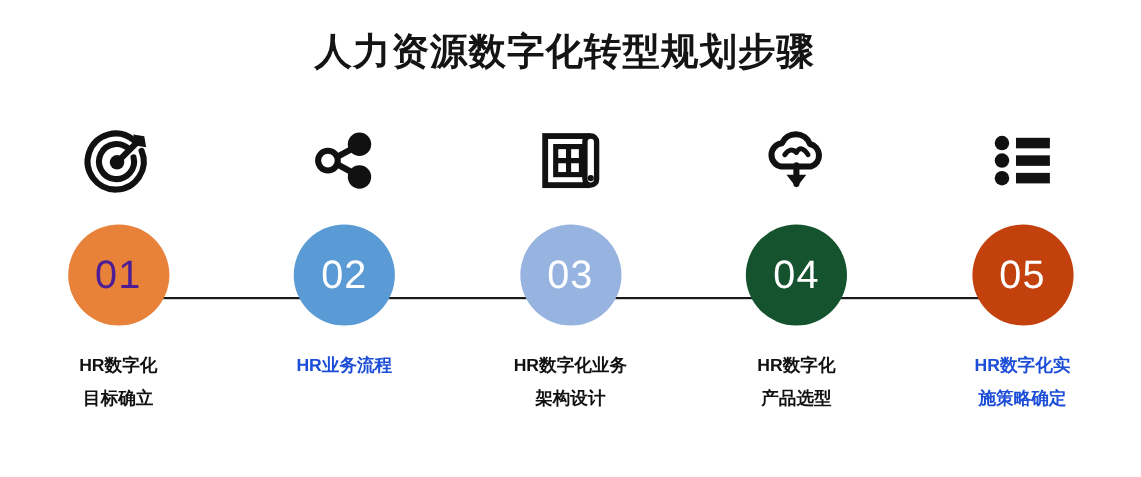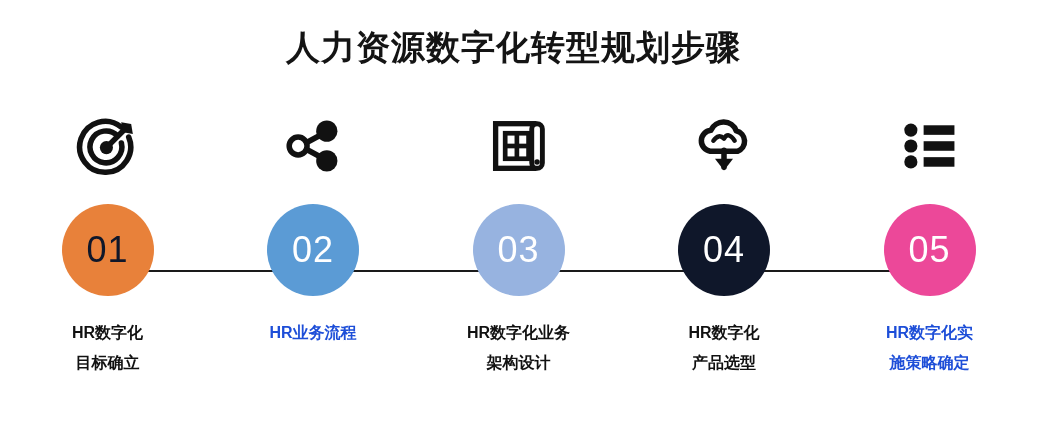--- a/index.html
+++ b/index.html
@@ -131,21 +131,21 @@
     <div class="step">
       <div class="step-icon">
         <svg width="68" height="68" viewBox="0 0 64 64" fill="none" aria-hidden="true">
           <path d="M44.5 14.2a24 24 0 1 0 7.0 9.4" stroke="#111" stroke-width="5.2" stroke-linecap="round" fill="none"></path>
           <path d="M41.0 22.6a15 15 0 1 0 3.6 6.6" stroke="#111" stroke-width="5.2" stroke-linecap="round" fill="none"></path>
           <circle cx="30.5" cy="33.5" r="6.2" fill="#111"></circle>
           <path d="M30.5 33.5 L47.5 16.5" stroke="#111" stroke-width="5.2" stroke-linecap="round"></path>
           <path d="M44.4 9.6 L53.8 11.2 L55.4 20.6 L46.2 19.0 Z" fill="#111"></path>
         </svg>
       </div>
-      <div class="step-circle" style="background-color: rgb(232, 129, 58); color: #0f172a;">01</div>
+      <div class="step-circle" style="background-color: rgb(232, 129, 58); color: #4c1d95;">01</div>
       <div class="step-caption" style="color: rgb(17, 17, 17);">
         <span class="caption-line">HR数字化</span>
         <span class="caption-line">目标确立</span>
       </div>
     </div>
 
     <div class="step">
       <div class="step-icon">
         <svg width="68" height="68" viewBox="0 0 64 64" fill="none" aria-hidden="true">
           <path d="M20 32 L44 19" stroke="#111" stroke-width="5.4" stroke-linecap="round"></path>
@@ -181,39 +181,39 @@
 
     <div class="step">
       <div class="step-icon">
         <svg width="68" height="68" viewBox="0 0 64 64" fill="none" aria-hidden="true">
           <path d="M19 37 A10 10 0 0 1 19.6 17.2 A13 13 0 0 1 43.6 17.8 A10 10 0 0 1 44.6 37 Z" stroke="#111" stroke-width="5.2" fill="none" stroke-linejoin="round"></path>
           <path d="M22 27 Q27 20 32 25 Q36 18 42 27" stroke="#111" stroke-width="4.2" fill="none" stroke-linecap="round" stroke-linejoin="round"></path>
           <path d="M32 36 L32 52" stroke="#111" stroke-width="5.2" stroke-linecap="round"></path>
           <path d="M23.5 44 L32 55 L40.5 44 Z" fill="#111"></path>
         </svg>
       </div>
-      <div class="step-circle" style="background-color: #0f172a; color: rgb(255, 255, 255);">04</div>
+      <div class="step-circle" style="background-color: #14532d; color: rgb(255, 255, 255);">04</div>
       <div class="step-caption" style="color: rgb(17, 17, 17);">
         <span class="caption-line">HR数字化</span>
         <span class="caption-line">产品选型</span>
       </div>
     </div>
 
     <div class="step">
       <div class="step-icon">
         <svg width="68" height="68" viewBox="0 0 64 64" fill="none" aria-hidden="true">
           <circle cx="14" cy="17" r="6.2" fill="#111"></circle>
           <circle cx="14" cy="32" r="6.2" fill="#111"></circle>
           <circle cx="14" cy="47" r="6.2" fill="#111"></circle>
           <rect x="26" y="12.5" width="29" height="9" fill="#111"></rect>
           <rect x="26" y="27.5" width="29" height="9" fill="#111"></rect>
           <rect x="26" y="42.5" width="29" height="9" fill="#111"></rect>
         </svg>
       </div>
-      <div class="step-circle" style="background-color: #ec4899; color: rgb(255, 255, 255);">05</div>
+      <div class="step-circle" style="background-color: #c2410c; color: rgb(255, 255, 255);">05</div>
       <div class="step-caption" style="color: #1d4ed8;">
         <span class="caption-line">HR数字化实</span>
         <span class="caption-line">施策略确定</span>
       </div>
     </div>
 
   </div>
 </div>
 
 </body></html>

